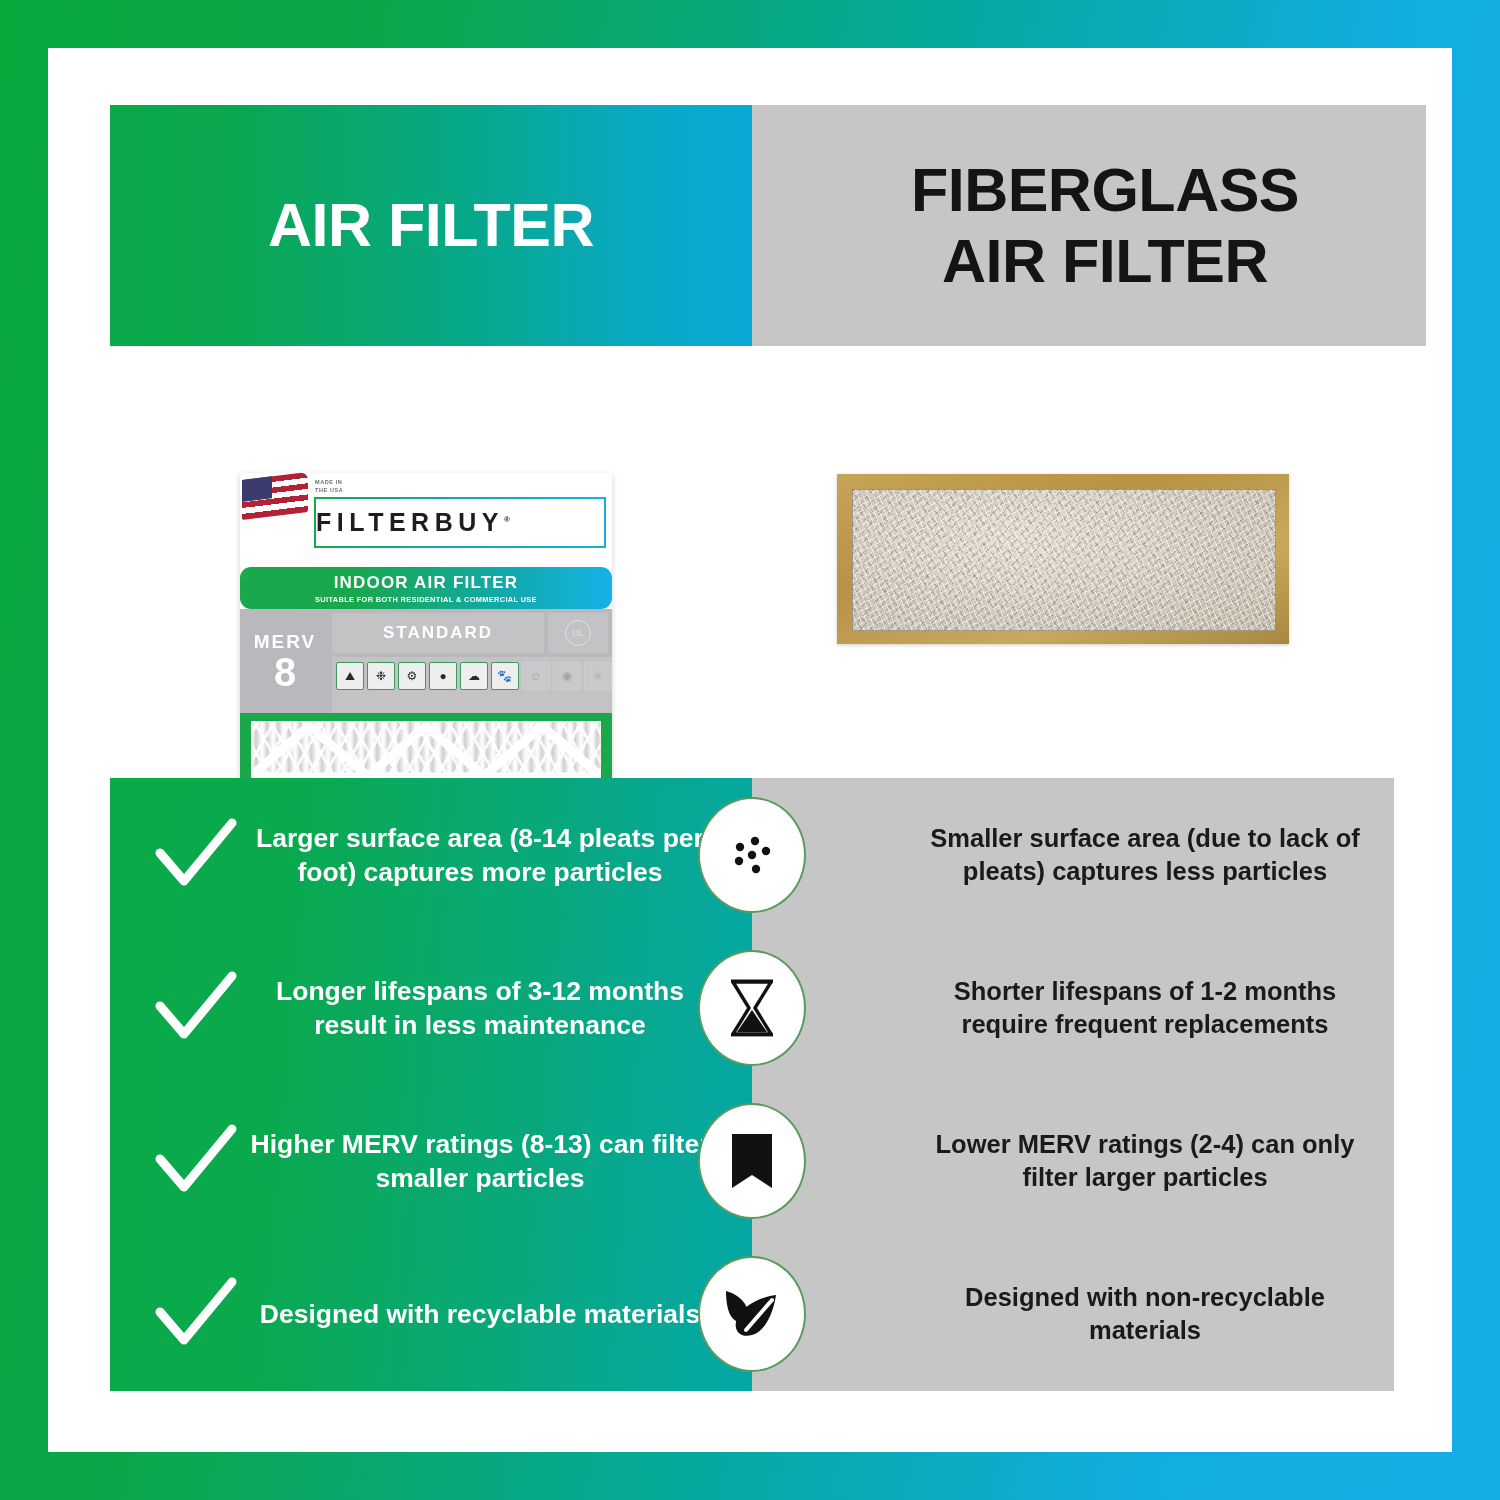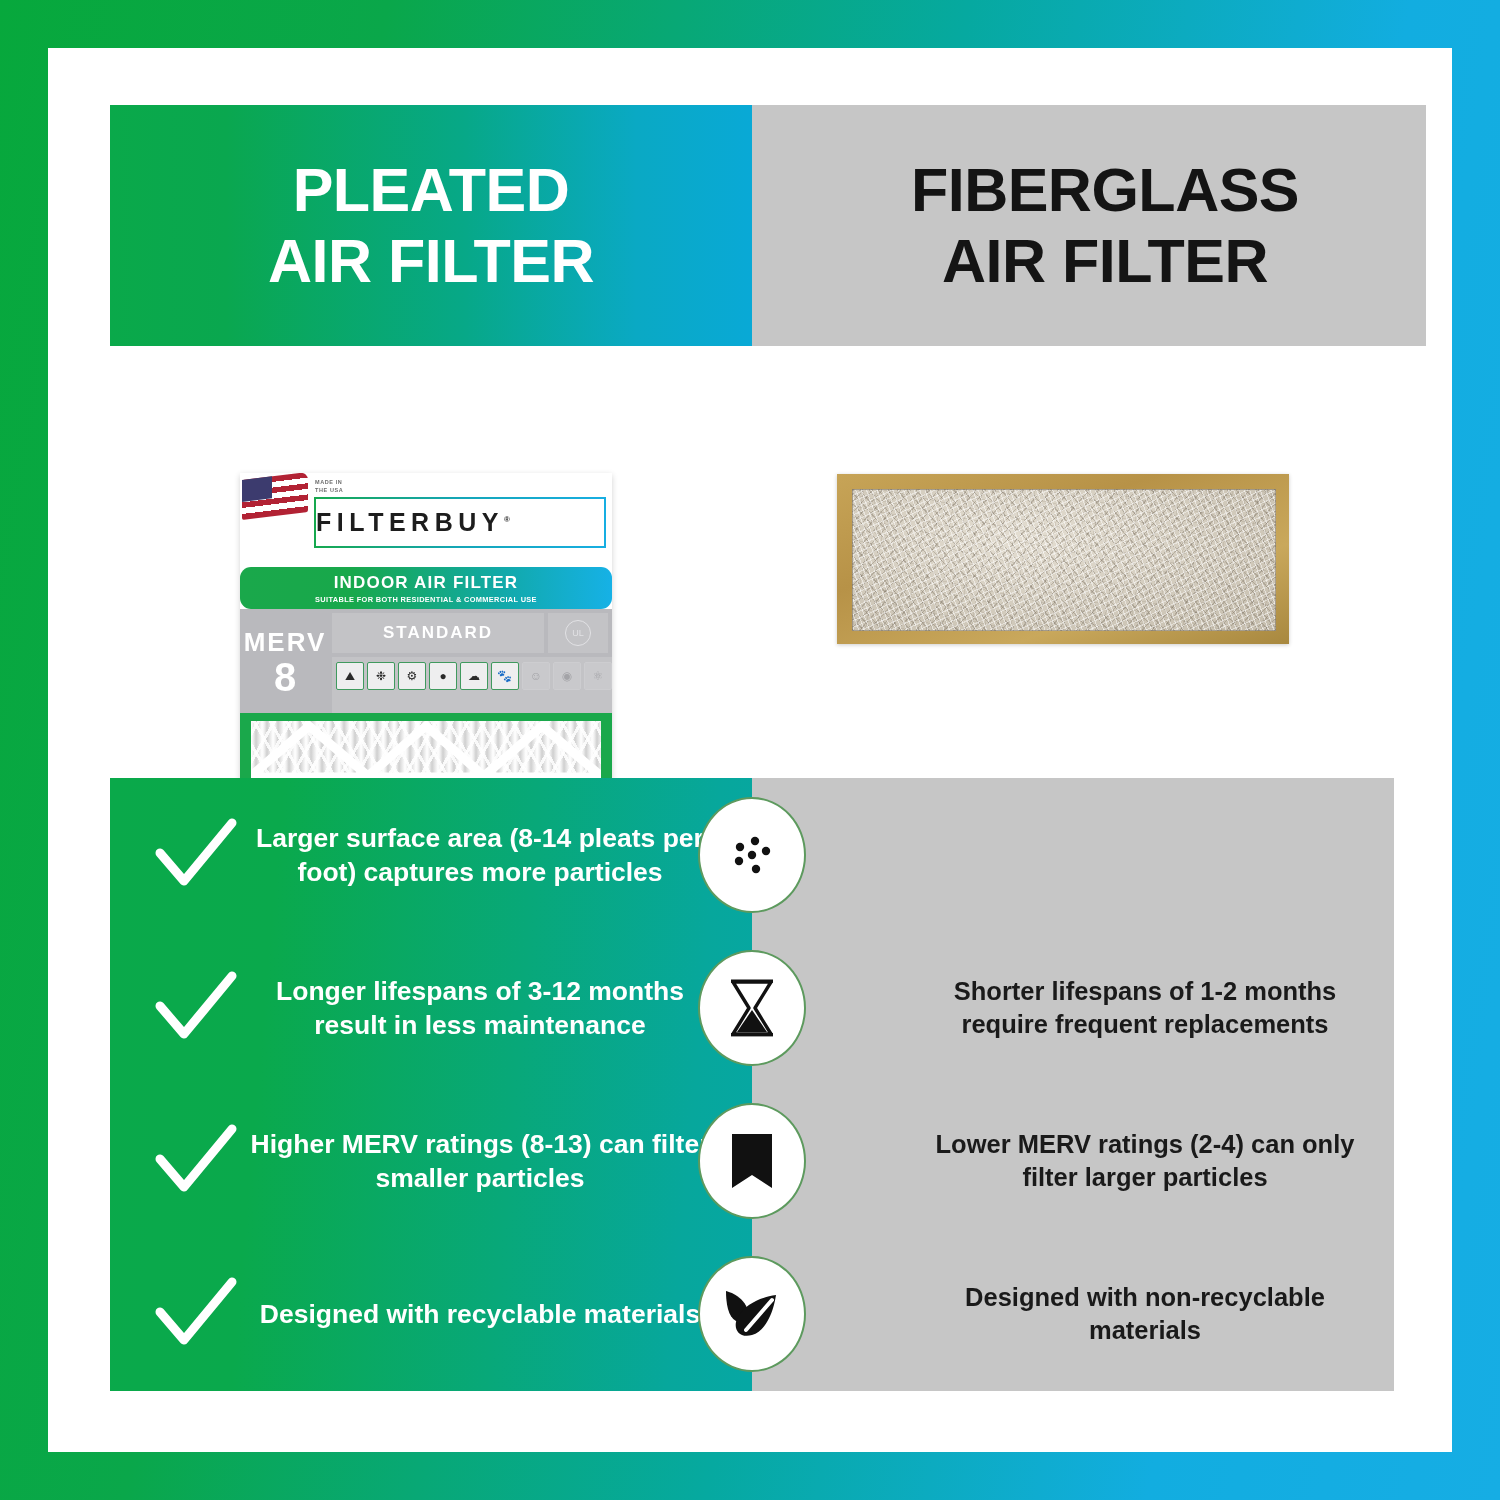--- a/index.html
+++ b/index.html
@@ -92,21 +92,21 @@
   .fb-green .l1{font-size:17px;font-weight:bold;color:#fff;letter-spacing:1.2px;}
   .fb-green .l2{font-size:7.4px;font-weight:bold;color:#fff;letter-spacing:.35px;margin-top:2px;}
   .fb-grey{
     position:absolute;left:0;top:136px;width:372px;height:104px;background:#b9b9bd;
   }
   .fb-merv{
     position:absolute;left:0;top:0;width:90px;height:104px;
     display:flex;flex-direction:column;align-items:center;justify-content:center;
     color:#fff;
   }
-  .fb-merv .m1{font-size:26px;font-weight:bold;letter-spacing:2px;}
+  .fb-merv .m1{font-size:19px;font-weight:bold;letter-spacing:2px;}
   .fb-merv .m2{font-size:40px;font-weight:bold;line-height:.95;}
   .fb-std{
     position:absolute;left:92px;top:4px;width:212px;height:40px;
     background:#c3c3c6;display:flex;align-items:center;justify-content:center;
     color:#fff;font-size:17px;font-weight:bold;letter-spacing:2px;
   }
   .fb-ul{
     position:absolute;left:308px;top:4px;width:60px;height:40px;
     background:#c3c3c6;display:flex;align-items:center;justify-content:center;
   }
@@ -228,21 +228,20 @@
 <body>
 
 <div id="frame">
   <div id="whitemat"></div>
 
   <div id="canvas">
 
     <div class="header">
       <div class="hdr-left">
         <div class="hdr-title">
-          <div>PLEATED</div>
           <div>AIR FILTER</div>
         </div>
       </div>
       <div class="hdr-right">
         <div class="hdr-title">
           <div>FIBERGLASS</div>
           <div>AIR FILTER</div>
         </div>
       </div>
     </div>
@@ -328,20 +327,21 @@
             <svg width="60" height="60" viewBox="0 0 60 60">
               <circle cx="18" cy="22" r="4.2" fill="#111"></circle>
               <circle cx="33" cy="16" r="4.2" fill="#111"></circle>
               <circle cx="30" cy="30" r="4.2" fill="#111"></circle>
               <circle cx="44" cy="26" r="4.2" fill="#111"></circle>
               <circle cx="17" cy="36" r="4.2" fill="#111"></circle>
               <circle cx="34" cy="44" r="4.2" fill="#111"></circle>
             </svg>
           </div>
         </div>
+        <div class="right-text">Smaller surface area (due to lack of pleats) captures less particles</div>
       </div>
 
       <div class="row r1">
         <svg class="check" viewBox="0 0 92 92">
           <path d="M10 44 L34 72 L82 14" fill="none" stroke="#ffffff" stroke-width="9" stroke-linecap="round" stroke-linejoin="round"></path>
         </svg>
         <div class="left-text">Longer lifespans of 3-12 months result in less maintenance</div>
         <div class="badge">
           <div class="badge-inner">
             <svg width="54" height="60" viewBox="0 0 54 60">

